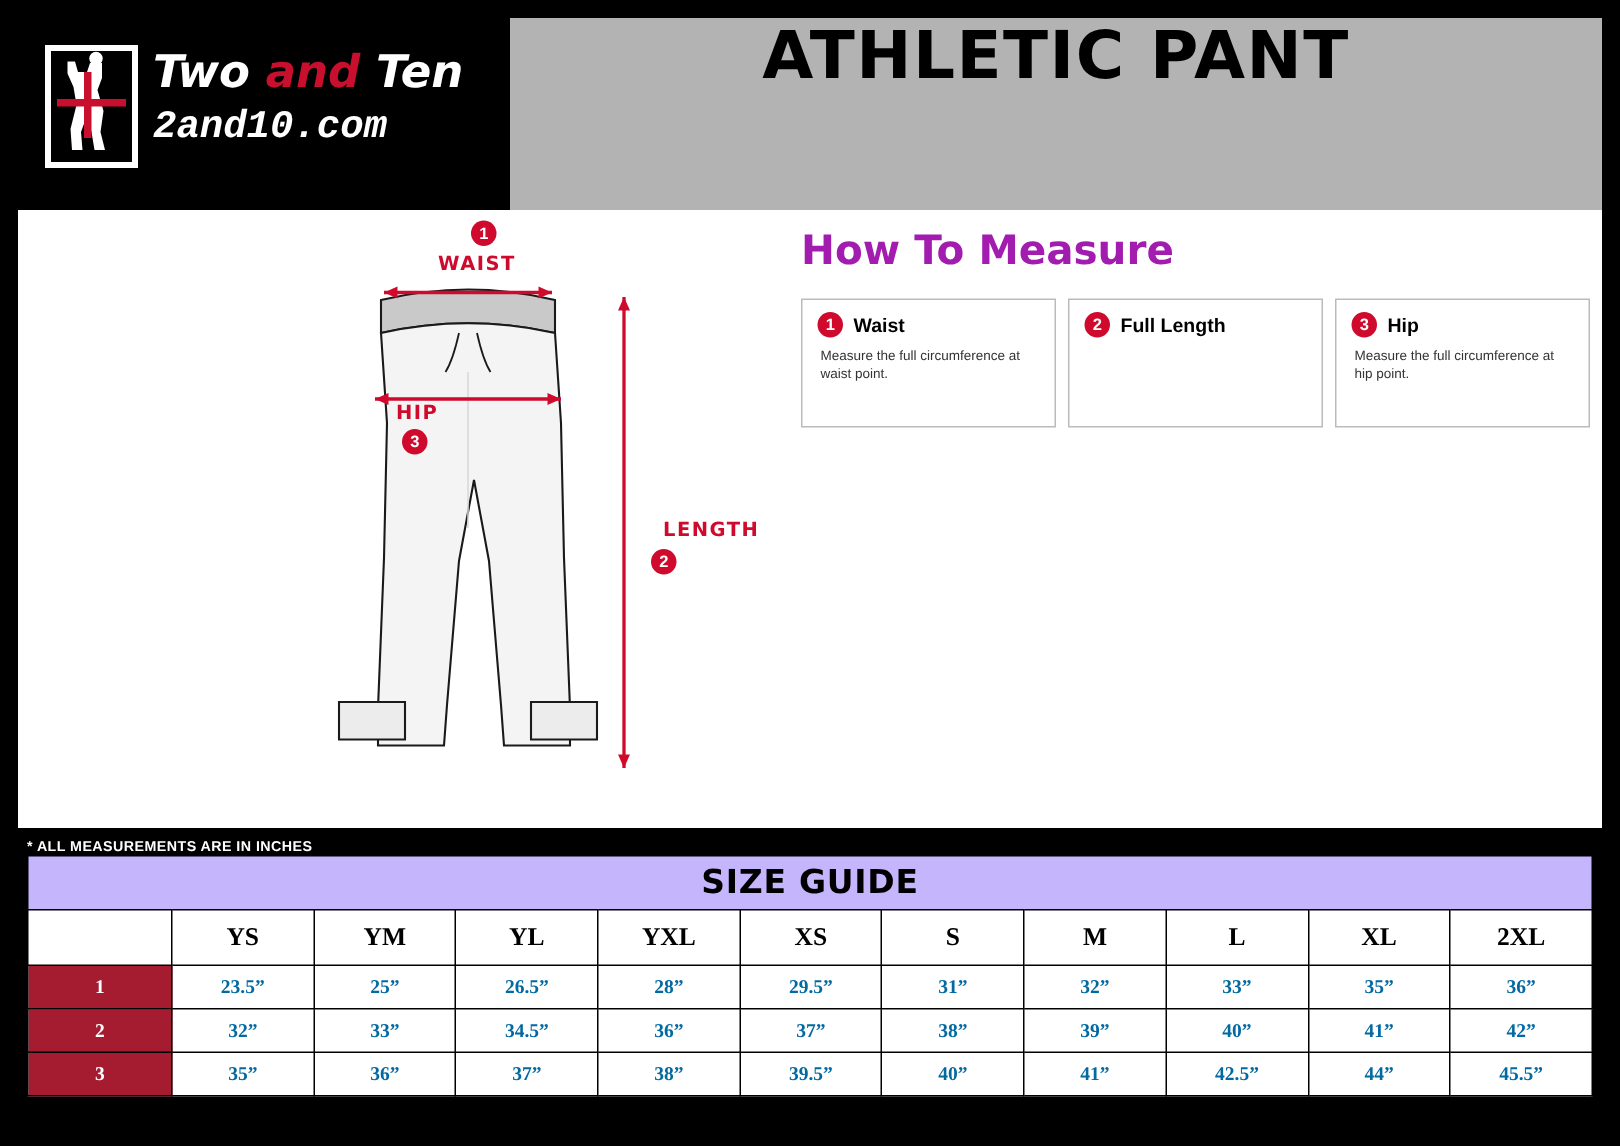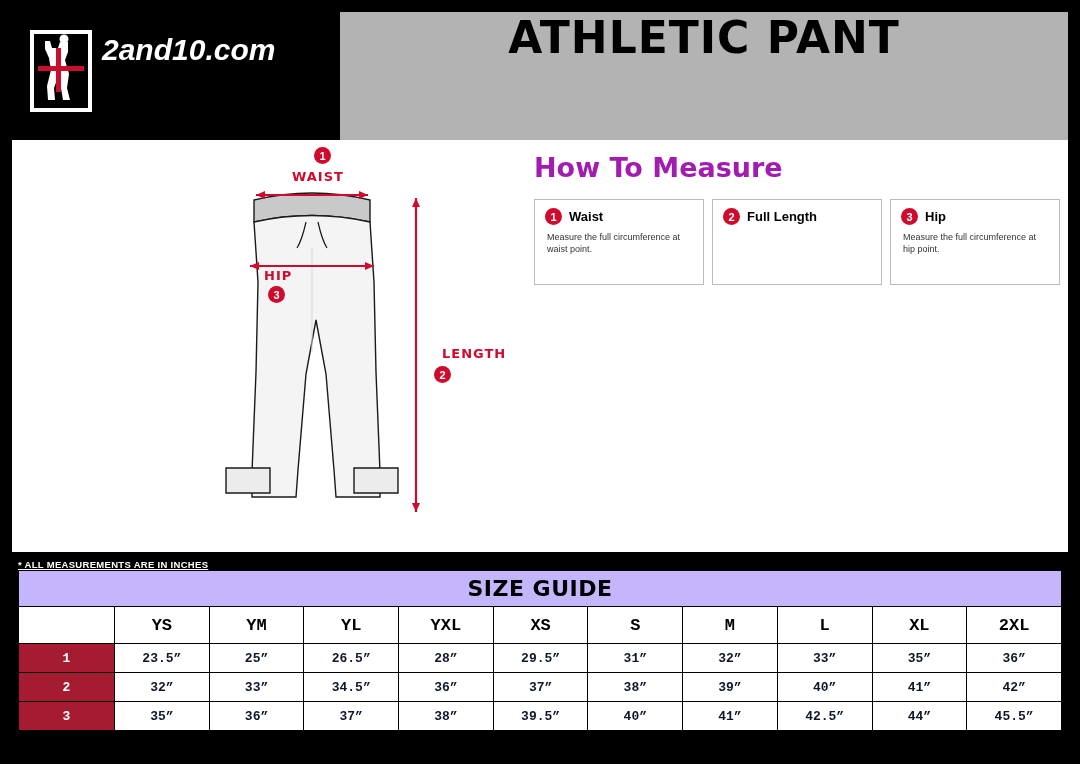--- a/index.html
+++ b/index.html
@@ -42,22 +42,22 @@
     position:absolute; left:0; top:0; width:62px; height:82px;
   }
   .logo-text { position:absolute; left:72px; top:2px; }
   .logo-line1 {
     font-family:"DejaVu Sans", sans-serif;
     font-size:30px; font-weight:bold; font-style:italic;
     color:#fff; line-height:34px; white-space:nowrap;
   }
   .logo-line1 .red { color:#c8102e; }
   .logo-line2 {
-    font-family:Liberation Sans, sans-serif;
-    font-size:30px; font-weight:bold; font-style:italic;
+    font-family:Liberation Mono, monospace;
+    font-size:26px; font-weight:bold; font-style:italic;
     color:#fff; line-height:36px; white-space:nowrap;
   }
 
   
   .body-white {
     position:absolute; left:12px; top:140px;
     width:1056px; height:412px;
     background:#fff;
   }
 
@@ -106,21 +106,20 @@
     display:flex; align-items:center; justify-content:center; flex:0 0 auto;
   }
   .htm-card-title { font-size:13px; font-weight:bold; color:#000; }
   .htm-card-desc { font-size:9px; color:#333; line-height:1.38; padding-left:2px; }
 
   
   .note {
     position:absolute; left:18px; top:559px;
     font-size:9.5px; font-weight:bold; color:#fff;
     letter-spacing:.3px;
-    text-decoration:underline;
   }
 
   
   .guide {
     position:absolute; left:18px; top:570px;
     width:1044px;
   }
   .guide-title-bar {
     height:36px; background:#c4b5fd;
     display:flex; align-items:center; justify-content:center;
@@ -131,27 +130,27 @@
     font-size:22px; font-weight:bold; color:#000;
     font-family:"DejaVu Sans", sans-serif; letter-spacing:.5px;
   }
   table.size-table {
     width:100%; border-collapse:collapse; background:#fff;
     table-layout:fixed;
   }
   table.size-table th, table.size-table td {
     border:1px solid #000;
     text-align:center;
-    font-family:Liberation Mono, monospace;
+    font-family:Liberation Serif, serif;
   }
   table.size-table th {
     height:37px; font-size:17px; font-weight:bold; color:#000;
   }
   table.size-table td {
-    height:29px; font-size:13px; font-weight:bold; color:#0f172a;
+    height:29px; font-size:13px; font-weight:bold; color:#0369a1;
   }
   .rowhead {
     background:#a51c30; color:#fff !important;
     font-size:14px; font-weight:bold;
     width:96px;
   }
   .corner { background:#fff; width:96px; }
 </style>
 </head>
 <body>
@@ -171,20 +170,21 @@
           <rect x="4" y="4" width="54" height="74" fill="#000000"></rect>
           <g fill="#ffffff">
             <path d="M30 12 l8 0 l0 10 l-3 8 l4 14 l-2 14 l3 12 l-7 0 l-2 -12 l-3 -11 l-4 11 l1 12 l-7 0 l-1 -14 l4 -16 l-2 -12 l-4 -9 l0 -8 l5 0 l2 7 l6 0 z"></path>
             <circle cx="34" cy="9" r="4.5"></circle>
           </g>
           <rect x="8" y="36" width="46" height="5" fill="#c8102e"></rect>
           <rect x="26" y="18" width="5" height="44" fill="#c8102e"></rect>
         </svg>
       </div>
       <div class="logo-text">
+        <div class="logo-line1"><span>Two </span><span class="red">and</span><span> Ten</span></div>
         <div class="logo-line2">2and10.com</div>
       </div>
     </div>
   </div>
 
   <div class="body-white">
 
     <div class="pant-area">
       <svg class="pant-svg" width="300" height="400" viewBox="0 0 300 400">
 

